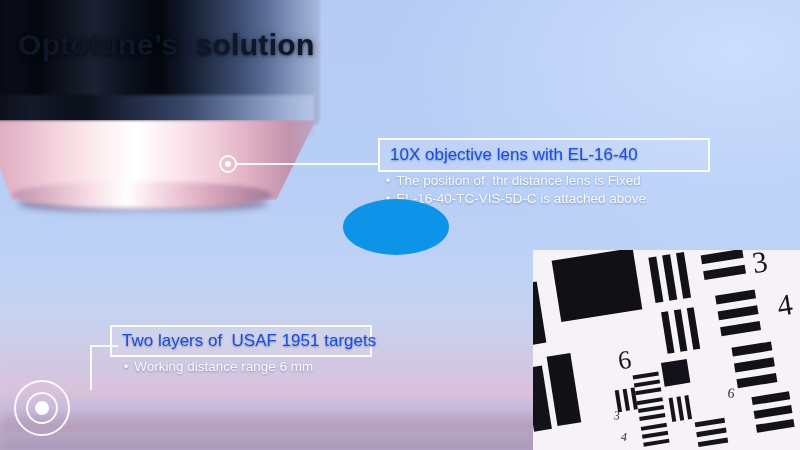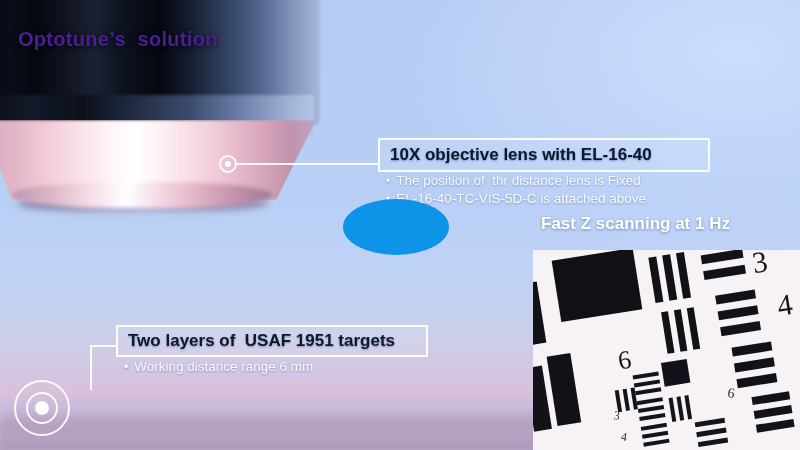--- a/index.html
+++ b/index.html
@@ -97,51 +97,51 @@
     filter: blur(3px);
   }
   .bg-glow-right {
     position: absolute; right: 0; top: 0; width: 420px; height: 260px;
     background: radial-gradient(ellipse at 85% 20%, rgba(208,224,255,.85), rgba(181,205,245,0) 70%);
   }
 
   
   .title {
     position: absolute; left: 18px; top: 28px;
-    font-size: 20px; font-weight: bold; color: #4c1d95;
+    font-size: 30px; font-weight: bold; color: #0f172a;
     letter-spacing: .3px;
     text-shadow: 0 1px 3px rgba(0,0,0,.55), 0 0 8px rgba(0,0,0,.35);
     white-space: pre;
   }
 
   
   .callout-box {
     position: absolute;
     border: 2px solid rgba(255,255,255,.92);
     background: rgba(255,255,255,.10);
     display: flex; align-items: center;
     padding: 0 10px;
   }
   .callout-box .ctext {
-    font-size: 17px; font-weight: bold; color: #0f172a;
+    font-size: 17px; font-weight: normal; color: #1d4ed8;
     text-shadow: 0 1px 2px rgba(60,90,150,.55);
     white-space: pre;
   }
   .bullets { position: absolute; }
   .bullet {
     font-size: 13.5px; color: rgba(255,255,255,.93);
     text-shadow: 0 1px 2px rgba(70,100,160,.5);
     line-height: 18px; white-space: pre;
     display: flex; align-items: baseline; gap: 6px;
   }
   .bullet .dot { font-size: 12px; line-height: 18px; }
 
   #callout1 { left: 378px; top: 138px; width: 332px; height: 34px; }
   #bullets1 { left: 386px; top: 172px; }
-  #callout2 { left: 116px; top: 325px; width: 312px; height: 32px; }
+  #callout2 { left: 110px; top: 325px; width: 262px; height: 32px; }
   #bullets2 { left: 124px; top: 358px; }
 
   
   .leader {
     position: absolute;
     background: rgba(255,255,255,.9);
   }
   #leader1 { left: 236px; top: 163px; width: 142px; height: 2px; }
   #leader2-v { left: 90px; top: 345px; width: 2px; height: 45px; }
   #leader2-h { left: 90px; top: 345px; width: 28px; height: 2px; }
@@ -237,21 +237,20 @@
   <div class="callout-box" id="callout2">
     <span class="ctext">Two layers of  USAF 1951 targets</span>
   </div>
   <div class="bullets" id="bullets2">
     <div class="bullet">
       <span class="dot">•</span>
       <span>Working distance range 6 mm</span>
     </div>
   </div>
 
-  <div class="inset-label">Fast Z scanning at 1 Hz</div>
 
   <div id="video-inset">
     <svg viewBox="0 0 267 200" preserveAspectRatio="none">
       <rect x="0" y="0" width="267" height="200" fill="#f6f2f5"></rect>
       <g transform="rotate(-9 133 100)">
 
         <rect x="34" y="-6" width="82" height="62" fill="#111014"></rect>
 
         <rect x="-6" y="12" width="22" height="62" fill="#121116"></rect>
         <rect x="14" y="88" width="24" height="70" fill="#121116"></rect>

